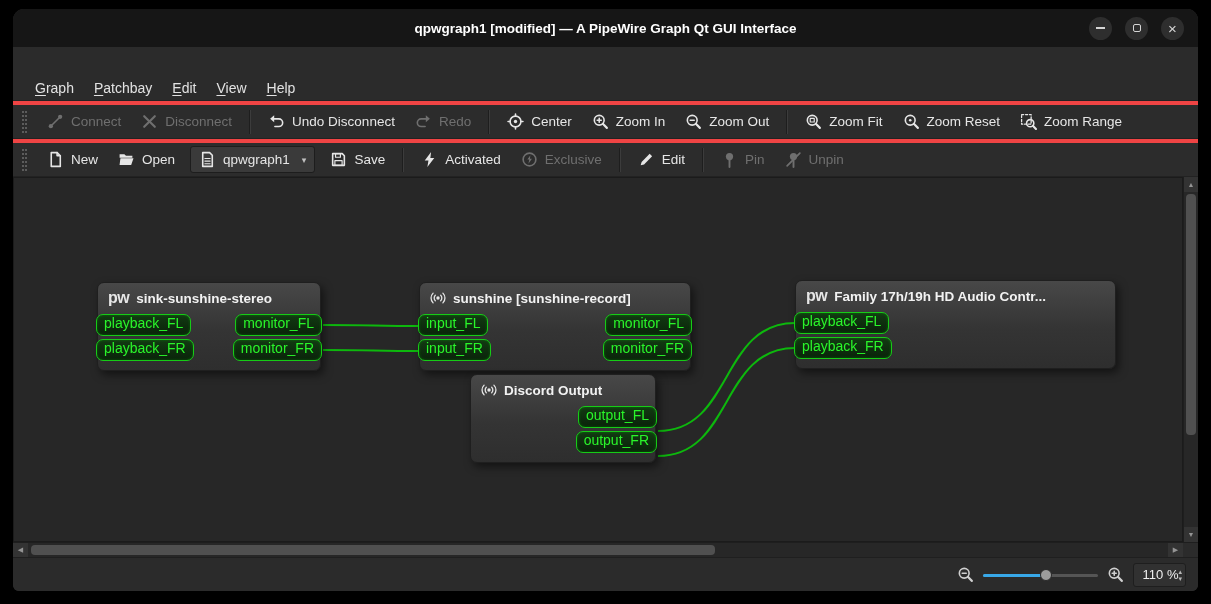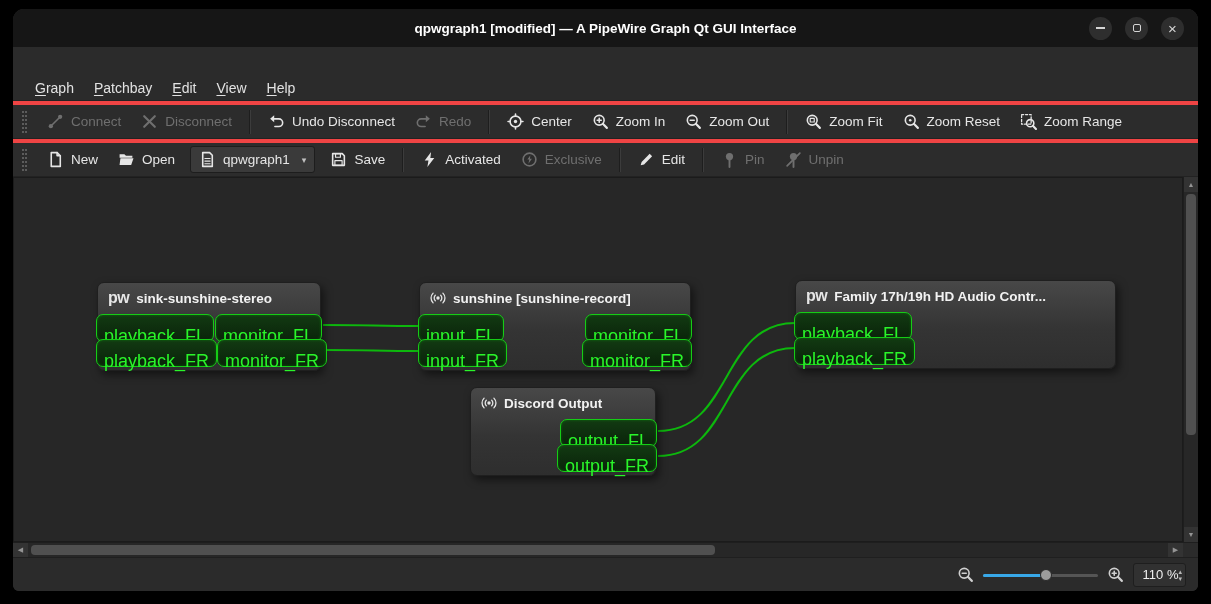--- a/index.html
+++ b/index.html
@@ -40,21 +40,21 @@
   .canvas-row { flex:1; display:flex; min-height:0; }
   .canvas { flex:1; position:relative; background:#272727; overflow:hidden; border:1px solid #1b1b1b; }
   #wires { position:absolute; left:0; top:0; z-index:1; pointer-events:none; }
   .node { position:absolute; z-index:2; background:linear-gradient(#484848, #343434 55%, #2e2e2e);
           border:1px solid #1f1f1f; border-radius:7px; box-shadow:3px 4px 8px rgba(0,0,0,.5); padding-bottom:9px; }
   .node-title { display:flex; align-items:center; gap:7px; padding:7px 10px 5px; color:#f2f2f2; font-weight:bold;
                 font-size:13.5px; white-space:nowrap; overflow:hidden; }
   .pw-icon { font-weight:700; font-size:16px; color:#e6e6e6; line-height:1; letter-spacing:-0.5px; }
   .node-title .icon { width:16px; height:16px; color:#e6e6e6; }
   .port-row { display:flex; justify-content:space-between; margin-top:3px; height:22px; }
-  .port { font-size:18px; line-height:17px; padding:13px 7px; border:1px solid var(--port-border,#16cc16);
+  .port { font-size:14px; line-height:17px; padding:0 7px; border:1px solid var(--port-border,#16cc16);
           border-radius:7px; color:var(--port-text,#2af52a);
           background:linear-gradient(#123a12,#0a230a); box-shadow:inset 0 0 3px rgba(0,255,0,.25); white-space:nowrap; }
   .port.in { margin-left:-2px; }
   .port.out { margin-left:auto; margin-right:-2px; }
 
   
   .vscroll { width:15px; background:#2d2d2d; display:flex; flex-direction:column; border-left:1px solid #1e1e1e; }
   .scroll-arrow { flex:0 0 15px; display:flex; align-items:center; justify-content:center; font-size:7px; color:#949494; background:#333; }
   .vtrack { flex:1; position:relative; background:#272727; }
   .vthumb { position:absolute; left:2px; right:2px; top:2px; height:72%; background:#505050; border-radius:4px; }
@@ -345,21 +345,21 @@
           </div>
           <div class="port-row">
             <span class="port in">playback_FL</span>
             <span></span>
           </div>
           <div class="port-row">
             <span class="port in">playback_FR</span>
             <span></span>
           </div>
         </div>
-        <div class="node" style="left: 456px; top: 209px; width: 186px;">
+        <div class="node" style="left: 456px; top: 196px; width: 186px;">
           <div class="node-title">
             <span class="icon">
               <svg viewBox="0 0 16 16" fill="none" stroke="currentColor" stroke-width="1.5" stroke-linecap="round" stroke-linejoin="round">
                 <circle cx="8" cy="8" r="1.7" fill="currentColor" stroke="none"></circle>
                 <path d="M5.3 5.3 a3.8 3.8 0 0 0 0 5.4 M10.7 5.3 a3.8 3.8 0 0 1 0 5.4" stroke-width="1.3"></path>
                 <path d="M3.1 3.1 a6.9 6.9 0 0 0 0 9.8 M12.9 3.1 a6.9 6.9 0 0 1 0 9.8" stroke-width="1.3"></path>
               </svg>
             </span>
             <span>Discord Output</span>
           </div>

